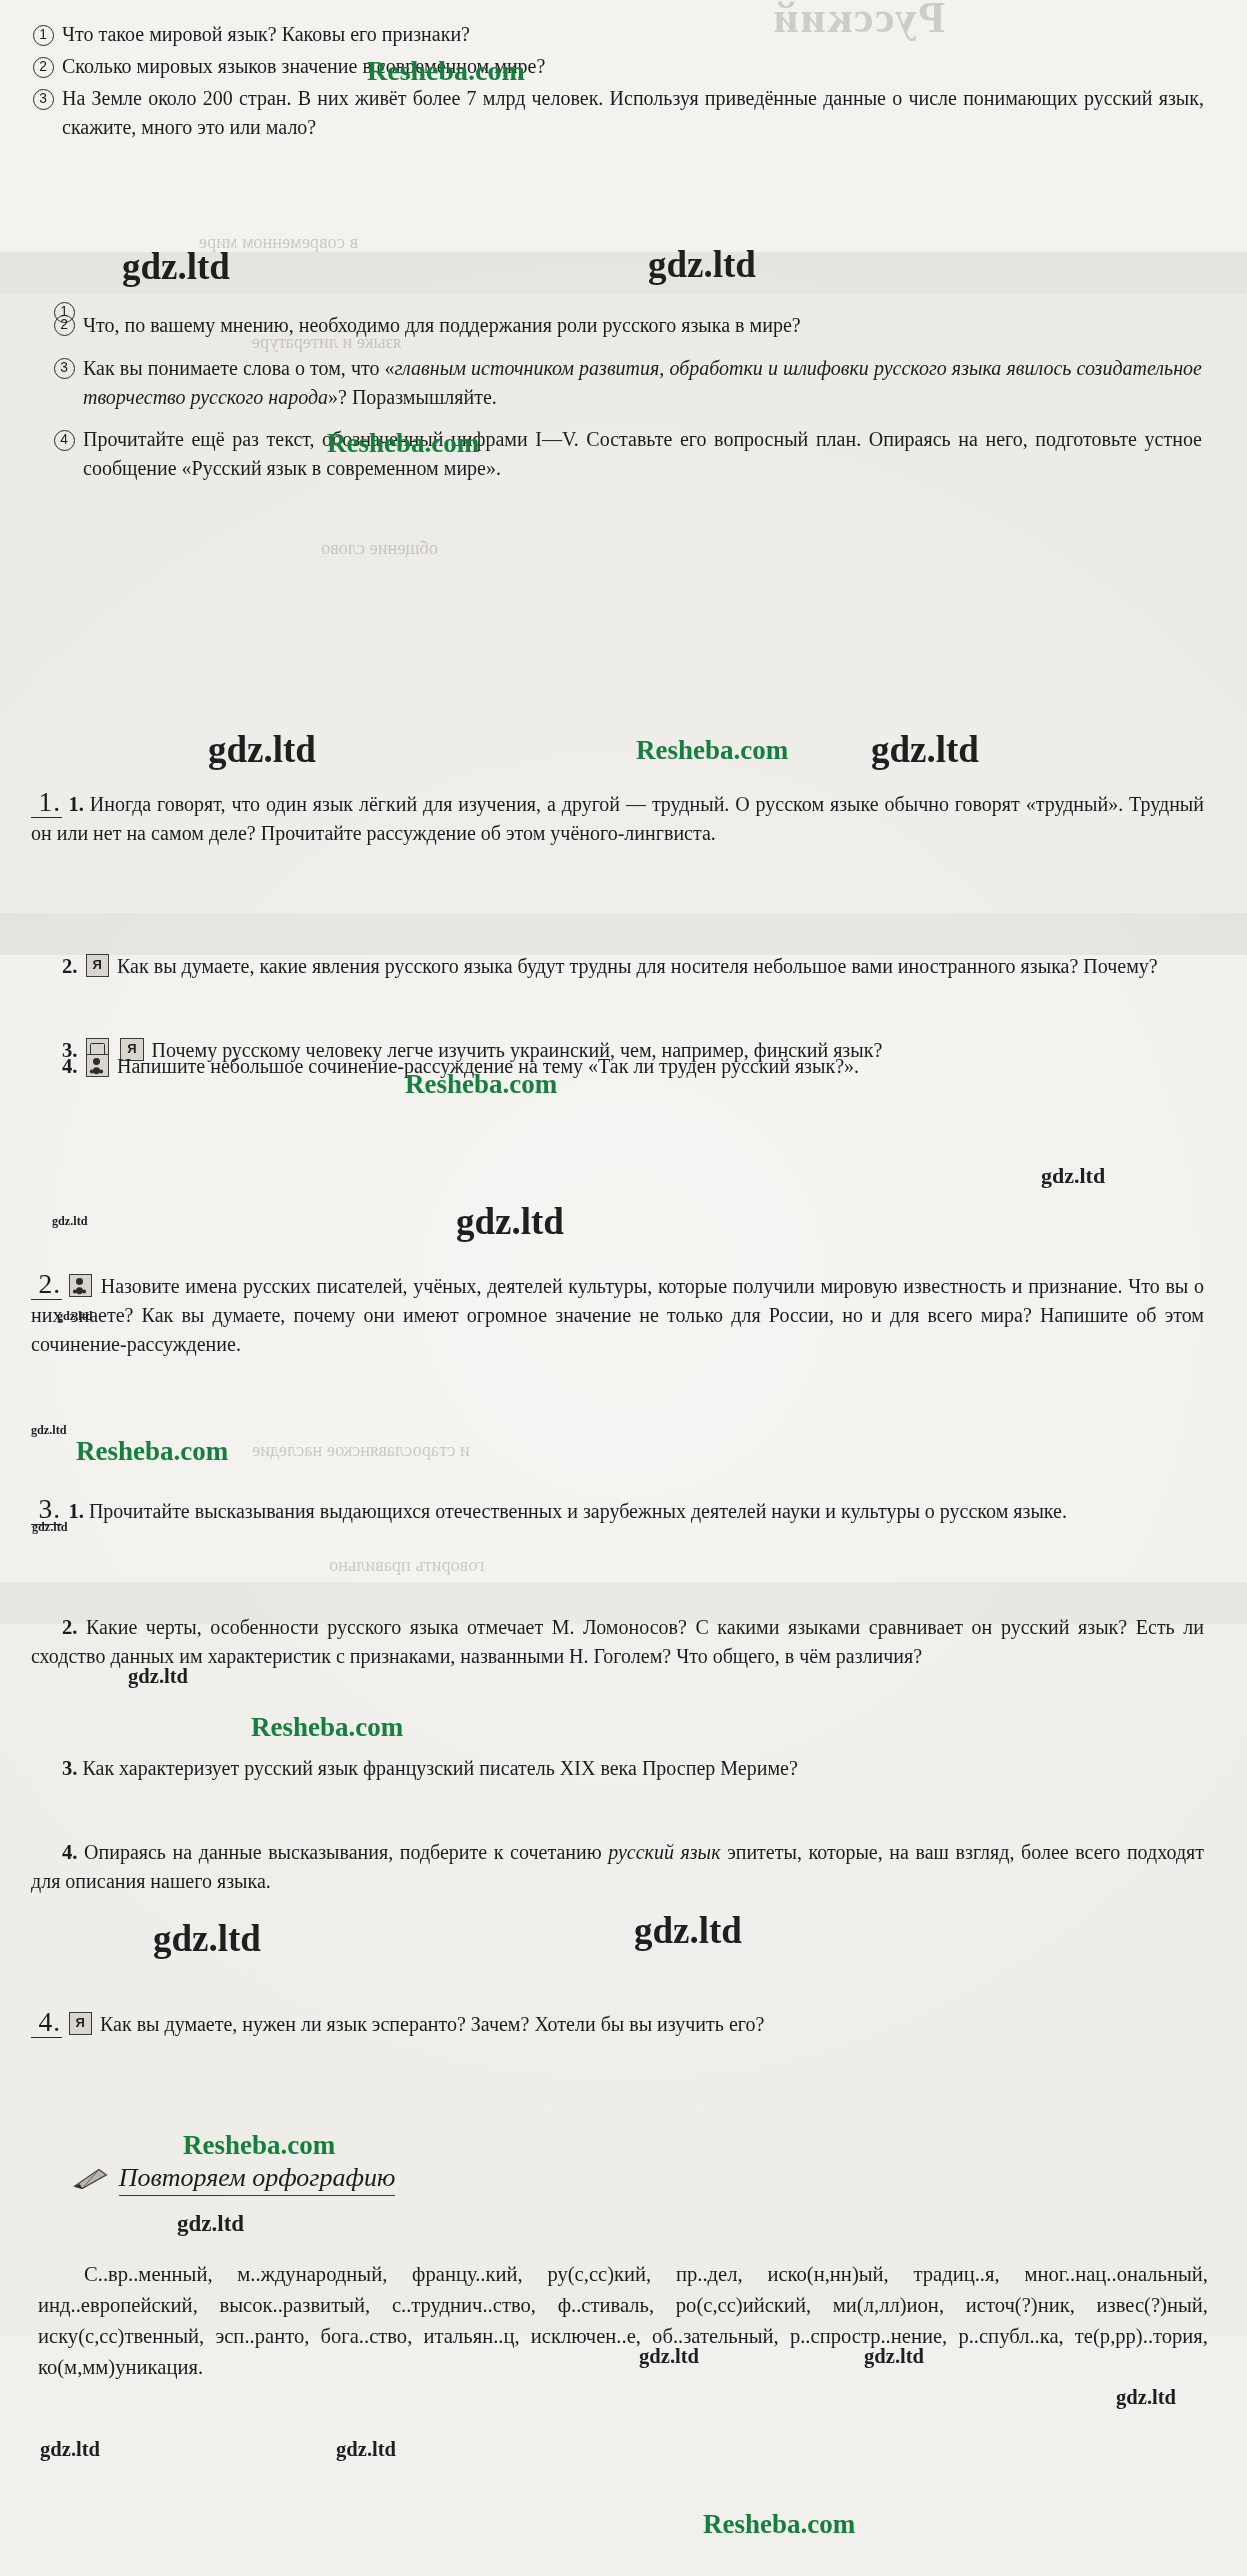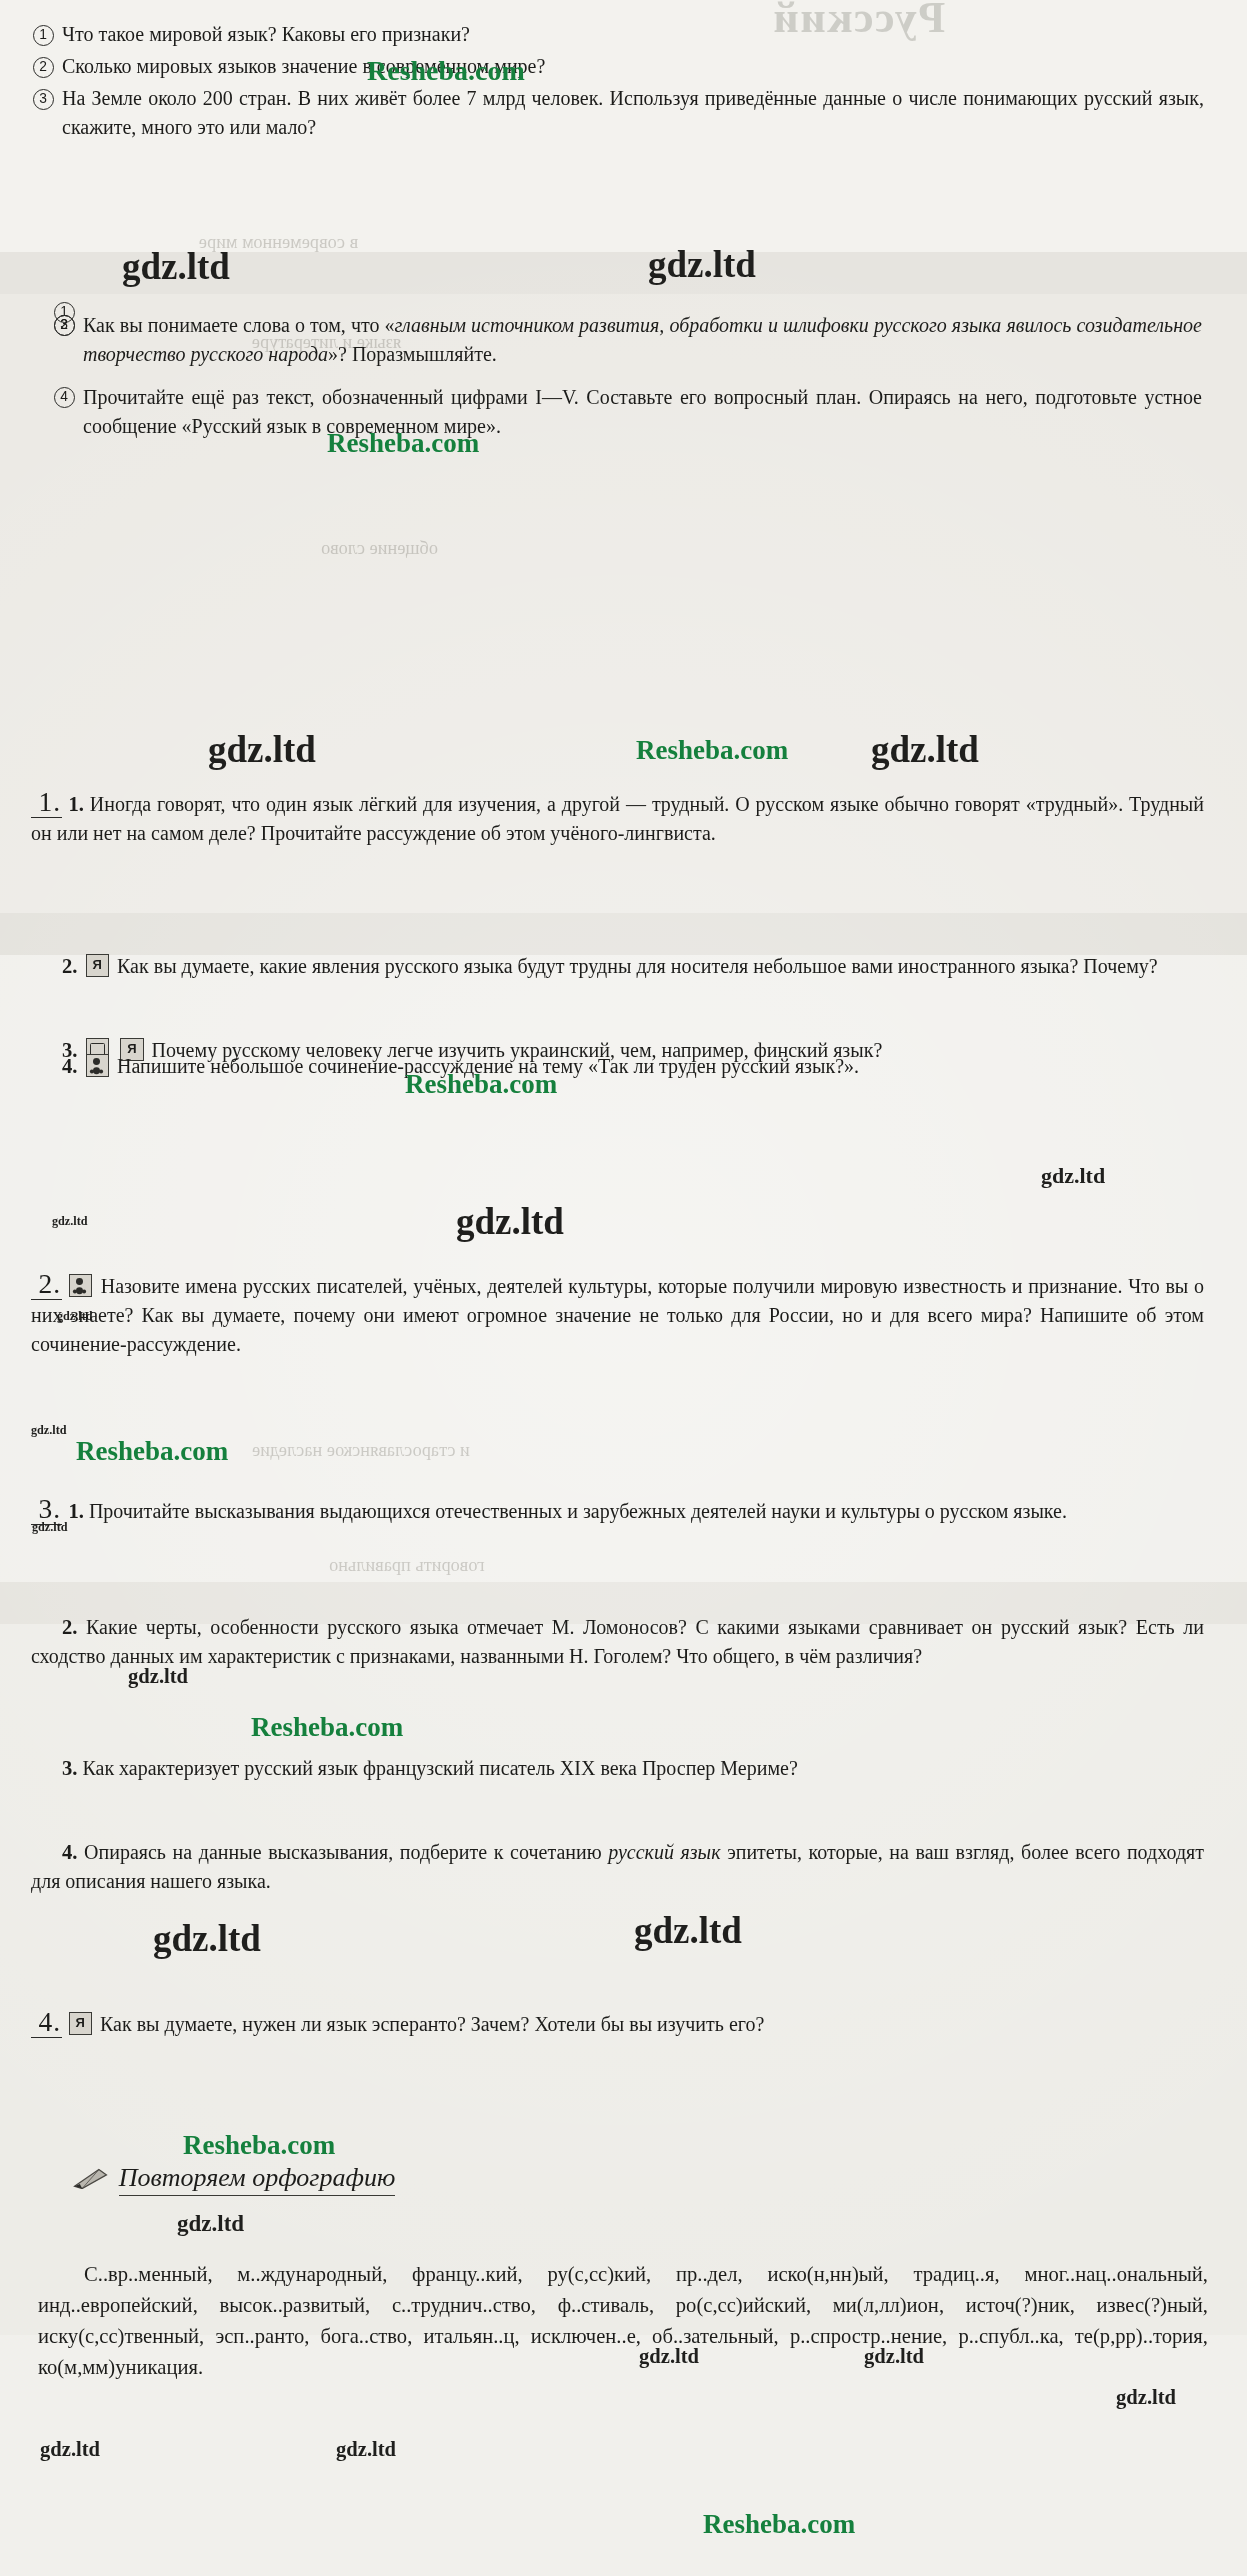--- a/index.html
+++ b/index.html
@@ -221,20 +221,21 @@
         <span>На Земле около 200 стран. В них живёт более 7 млрд человек. Используя приведённые данные о числе понимающих русский язык, скажите, много это или мало?</span>
       </div>
     </div>
 
     <div class="blk body-txt" style="left:52px; top:297px; width:1150px;">
       <div class="item">
         <span class="num-circle">1</span>
       </div>
       <div class="item" style="margin-top:13.8px;">
         <span class="num-circle">2</span>
+        <span>Что, по вашему мнению, необходимо для поддержания роли русского языка в мире?</span>
       </div>
       <div class="item" style="margin-top:13.8px;">
         <span class="num-circle">3</span>
         <span>Как вы понимаете слова о том, что «</span><span class="ital">главным источником развития, обработки и шлифовки русского языка явилось созидательное творчество русского народа</span><span>»? Поразмышляйте.</span>
       </div>
       <div class="item" style="margin-top:13.8px;">
         <span class="num-circle">4</span>
         <span>Прочитайте ещё раз текст, обозначенный цифрами I—V. Составьте его вопросный план. Опираясь на него, подготовьте устное сообщение «Русский язык в современном мире».</span>
       </div>
     </div>

